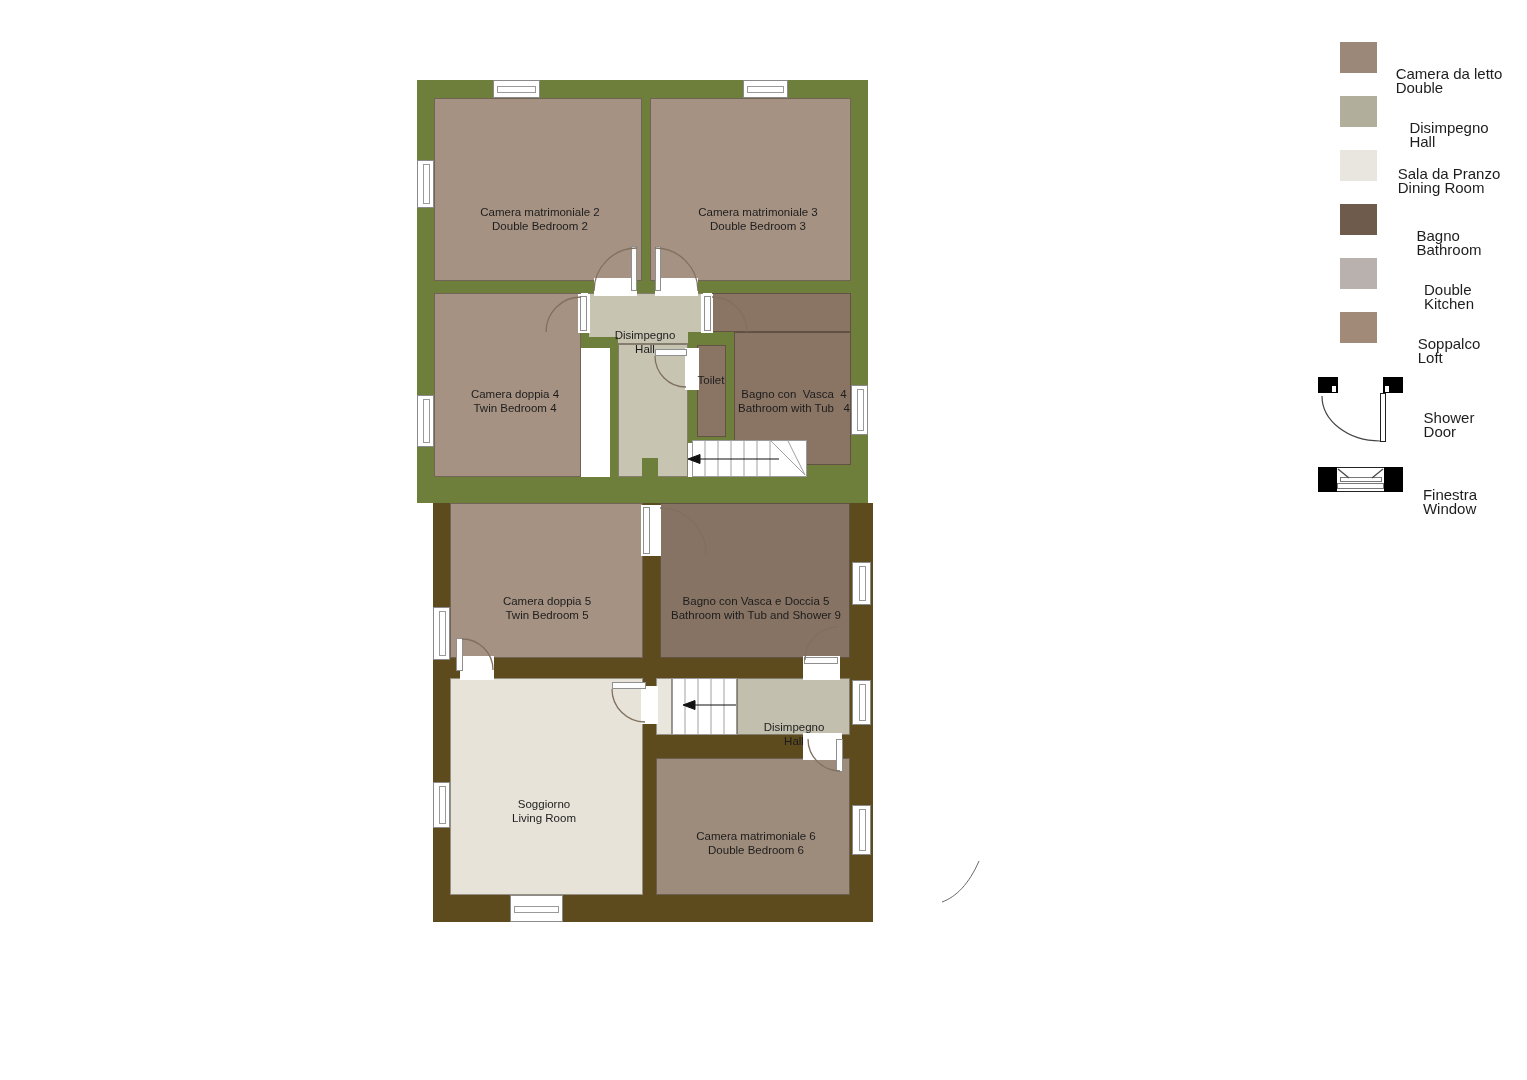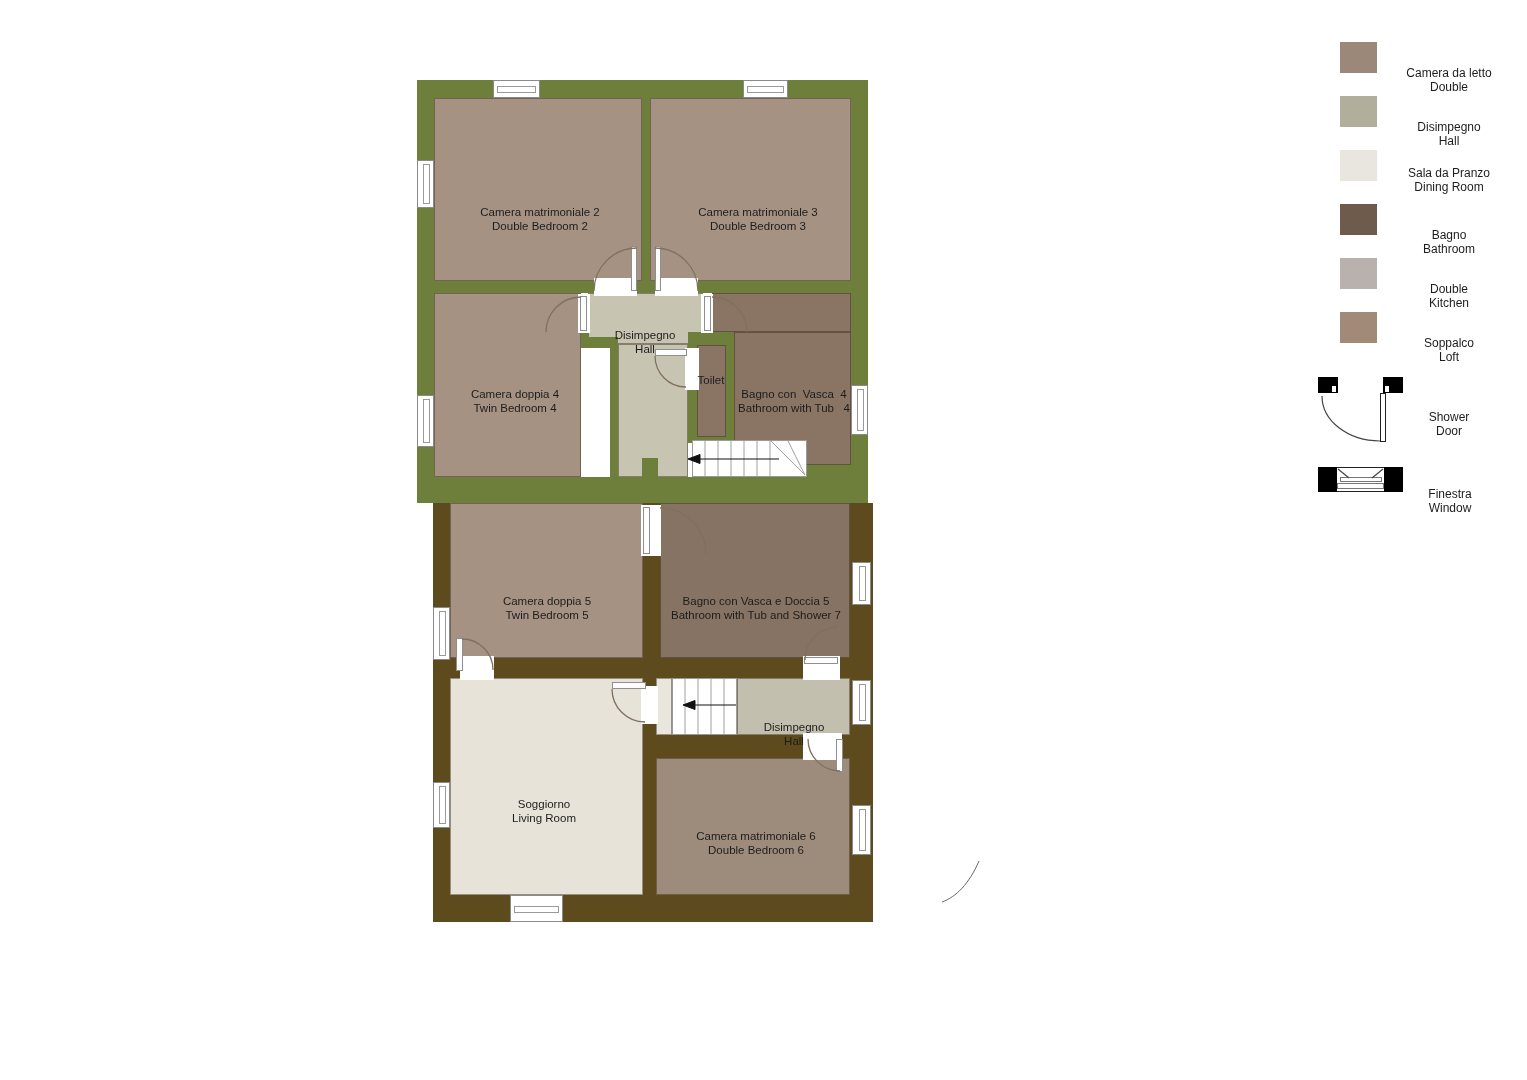--- a/index.html
+++ b/index.html
@@ -26,22 +26,22 @@
   
   .win{background:#ffffff;border:1px solid #8a8a8a;box-sizing:border-box;}
   .win .pane{position:absolute;background:#fff;border:1px solid #9a9a9a;}
   .win.h .pane{left:3px;right:3px;top:50%;height:5px;margin-top:-3px;}
   .win.v .pane{top:3px;bottom:3px;left:50%;width:5px;margin-left:-3px;}
   
   .rlabel{position:absolute;transform:translateX(-50%);text-align:center;
           font-size:11.5px;line-height:13.5px;color:#1d1d1d;white-space:pre;}
   
   .swatch{position:absolute;width:37px;height:31px;}
-  .leg-label{position:absolute;transform:translateX(-50%);text-align:center;
-             font-size:12px;line-height:13.5px;color:#1d1d1d;white-space:pre;}
+  .leg-label{position:absolute;transform:translateX(-50%);
+             font-size:15px;line-height:13.5px;color:#1d1d1d;white-space:pre;}
   .blk{background:#000;}
   .sym-border{background:#fff;border:1px solid #222;box-sizing:border-box;}
   .thinbar{background:#fff;border:1px solid #777;box-sizing:border-box;}
   svg.overlay{position:absolute;left:0;top:0;pointer-events:none;}
 </style>
 </head>
 <body>
 
 <div id="stage">
 
@@ -167,21 +167,21 @@
     <div>Disimpegno</div><div>Hall</div></div>
   <div class="rlabel" style="left:515px;top:361px">
     <div>Camera doppia 4</div><div>Twin Bedroom 4</div></div>
   <div class="rlabel" style="left:711px;top:347px">
     <div>Toilet</div></div>
   <div class="rlabel" style="left:794px;top:361px">
     <div>Bagno con  Vasca  4</div><div>Bathroom with Tub   4</div></div>
   <div class="rlabel" style="left:547px;top:568px">
     <div>Camera doppia 5</div><div>Twin Bedroom 5</div></div>
   <div class="rlabel" style="left:756px;top:568px">
-    <div>Bagno con Vasca e Doccia 5</div><div>Bathroom with Tub and Shower 7</div></div>
+    <div>Bagno con Vasca e Doccia 5</div><div>Bathroom with Tub and Shower 9</div></div>
   <div class="rlabel" style="left:794px;top:694px">
     <div>Disimpegno</div><div>Hall</div></div>
   <div class="rlabel" style="left:544px;top:771px">
     <div>Soggiorno</div><div>Living Room</div></div>
   <div class="rlabel" style="left:756px;top:803px">
     <div>Camera matrimoniale 6</div><div>Double Bedroom 6</div></div>
 
   <div class="swatch" style="left: 1340px; top: 42px; background-color: rgb(155, 136, 120);"></div>
   <div class="leg-label" style="left:1449px;top:40px">
     <div>Camera da letto</div><div>Double</div></div>

